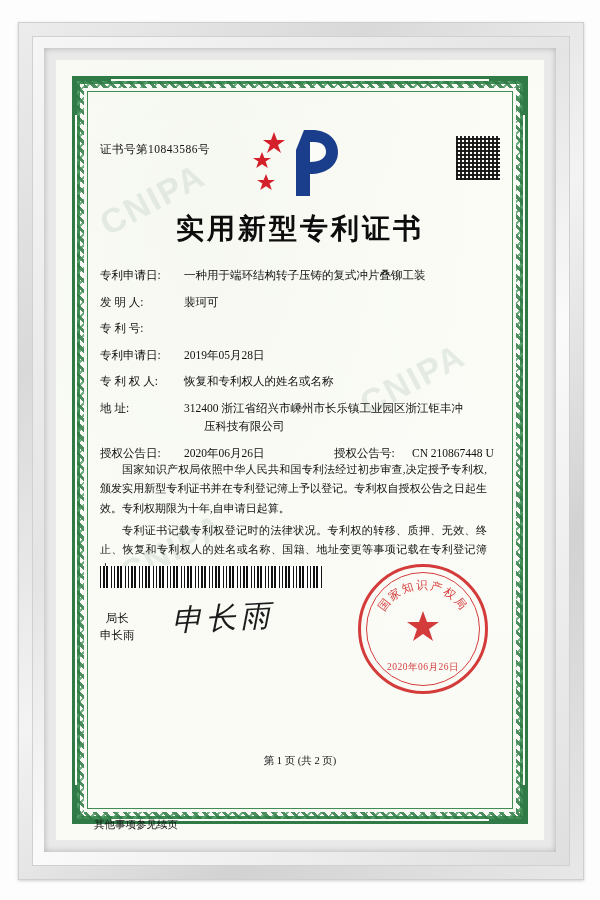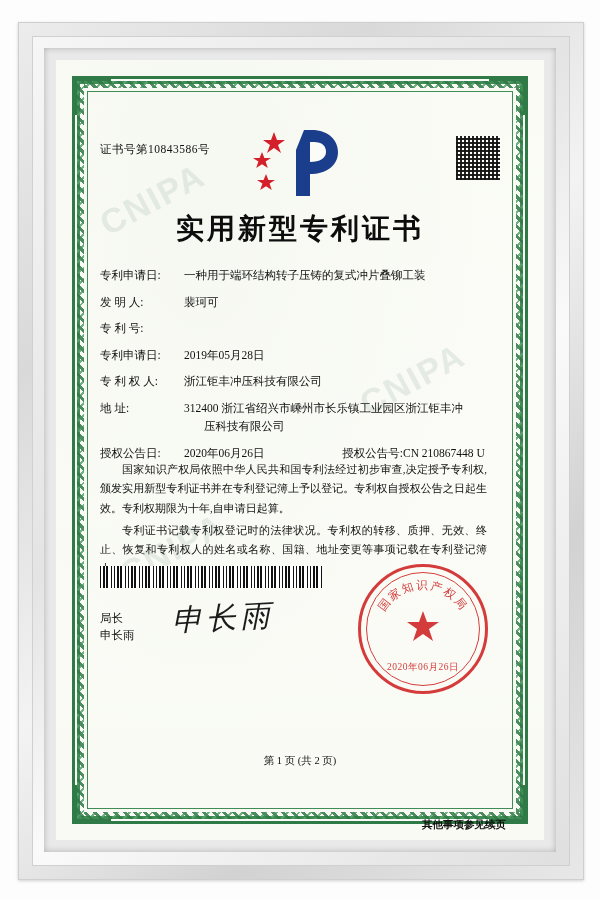--- a/index.html
+++ b/index.html
@@ -172,22 +172,21 @@
     flex: none;
     white-space: nowrap;
   }
   .field .val {
     flex: 1;
   }
   .field.two .lbl { width: 84px; }
   .field .lbl2 {
     width: 78px;
     flex: none;
-    margin-left: 23px;
-    text-align: right;
+    margin-left: 32px;
   }
   .addr-cont {
     margin-left: 104px;
     margin-top: -8px;
     margin-bottom: 11px;
     font-size: 11.5px;
   }
 
   .para {
     position: absolute;
@@ -207,20 +206,21 @@
       #111 0 1px, #fff 1px 3px, #111 3px 5px, #fff 5px 6px,
       #111 6px 8px, #fff 8px 11px, #111 11px 12px, #fff 12px 14px);
   }
 
   .sign-block {
     position: absolute;
     left: 6px; top: 512px;
     font-size: 11.5px;
     line-height: 1.5;
     color: #111;
+    text-align: center;
   }
   .signature {
     position: absolute;
     left: 78px; top: 500px;
     font-size: 30px;
     color: #1b1b1b;
     font-family: "Liberation Serif", serif;
     font-style: italic;
     letter-spacing: 4px;
     transform: rotate(-3deg);
@@ -269,24 +269,23 @@
     position: absolute;
     left: 0; right: 0; bottom: 34px;
     text-align: center;
     font-size: 10.5px;
     color: #111;
     margin-top: 48px;
   }
   .footer-note {
     position: absolute;
     left: 0; right: 0; bottom: -30px;
-    text-align: right;
+    text-align: left;
     font-size: 10.5px;
     color: #111;
-    font-weight: bold;
   }
 </style>
 </head>
 <body>
 
 <div class="photo">
   <div class="frame-outer"></div>
   <div class="frame-inner"></div>
   <div class="frame-bevel"></div>
 
@@ -334,21 +333,21 @@
         </div>
         <div class="field">
           <div class="lbl">专 利 号:</div>
         </div>
         <div class="field">
           <div class="lbl">专利申请日:</div>
           <div class="val">2019年05月28日</div>
         </div>
         <div class="field">
           <div class="lbl">专 利 权 人:</div>
-          <div class="val">浙江钜丰冲压科技有限公司</div>
+          <div class="val">恢复和专利权人的姓名或名称</div>
         </div>
         <div class="field">
           <div class="lbl">地 址:</div>
           <div class="val">312400 浙江省绍兴市嵊州市长乐镇工业园区浙江钜丰冲</div>
         </div>
         <div class="addr-cont">压科技有限公司</div>
         <div class="field two">
           <div class="lbl">授权公告日:</div>
           <div style="width:118px;flex:none;">2020年06月26日</div>
           <div class="lbl2">授权公告号:</div>

